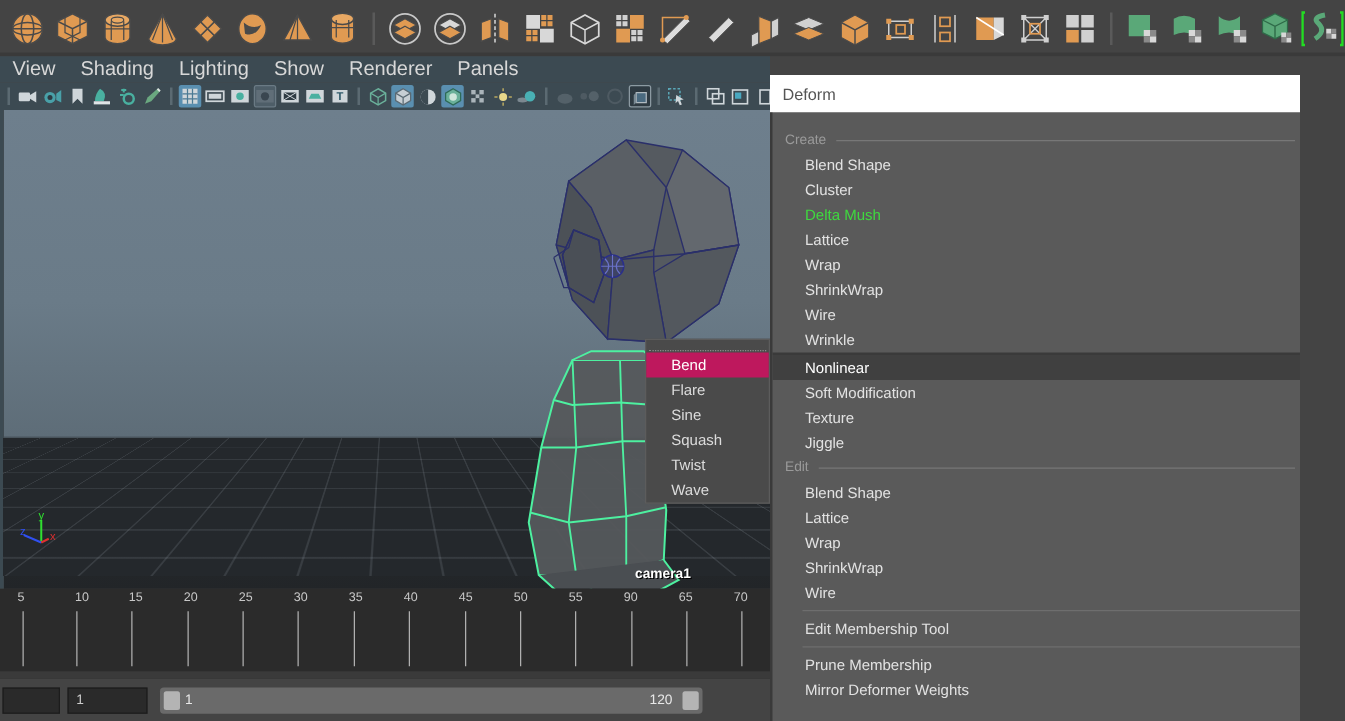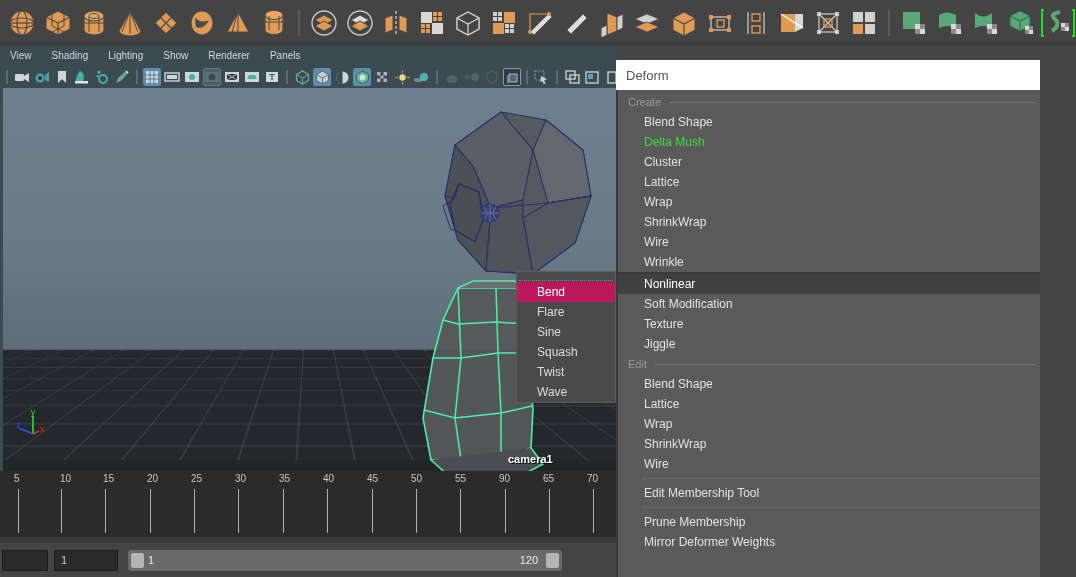--- a/index.html
+++ b/index.html
@@ -34,21 +34,21 @@
   .shelf-underline {
     position: absolute; left: 0; top: 42px; width: 1076px; height: 3px;
     background: #3a3a3a;
   }
 
   
   .vp-menubar {
     position: absolute; left: 0; top: 45px; width: 616px; height: 21px;
     background: #3c4a52;
     display: flex; align-items: center;
-    font-size: 10px; color: #d8d8d8;
+    font-size: 16px; color: #d8d8d8;
   }
   .vp-menubar .mi { padding: 0 10px; line-height: 21px; white-space: nowrap; }
 
   
   .vp-iconbar {
     position: absolute; left: 0; top: 66px; width: 616px; height: 22px;
     background: #3c4a52;
     display: flex; align-items: center;
     padding-left: 2px;
     overflow: hidden;
@@ -148,21 +148,21 @@
   .deform-title {
     height: 30px; background: #ffffff; color: #555555;
     display: flex; align-items: center; padding-left: 10px;
     font-size: 13px;
   }
   .deform-body {
     position: relative;
     height: 487px;
     background: #5a5a5a;
     border-left: 2px solid #3a3a3a;
-    padding-top: 2px;
+    padding-top: 12px;
   }
   .sec-head {
     height: 20px; display: flex; align-items: center;
     font-size: 11px; color: #9a9a9a; padding-left: 10px;
   }
   .sec-head .rule {
     flex: 1; height: 1px; background: #777777; margin-left: 8px; margin-right: 4px;
   }
   .d-item {
     height: 20px; display: flex; align-items: center;
@@ -785,26 +785,26 @@
     <div class="deform-title">Deform</div>
     <div class="deform-body">
 
       <div class="sec-head">
         <span>Create</span>
         <span class="rule"></span>
       </div>
       <div class="d-item">
         <span>Blend Shape</span>
       </div>
+      <div class="d-item">
+        <span>Cluster</span>
+      </div>
       <div class="d-item green">
 
         <span>Delta Mush</span>
-      </div>
-      <div class="d-item">
-        <span>Cluster</span>
       </div>
       <div class="d-item">
         <span>Lattice</span>
       </div>
       <div class="d-item">
         <span>Wrap</span>
       </div>
       <div class="d-item">
         <span>ShrinkWrap</span>
       </div>

